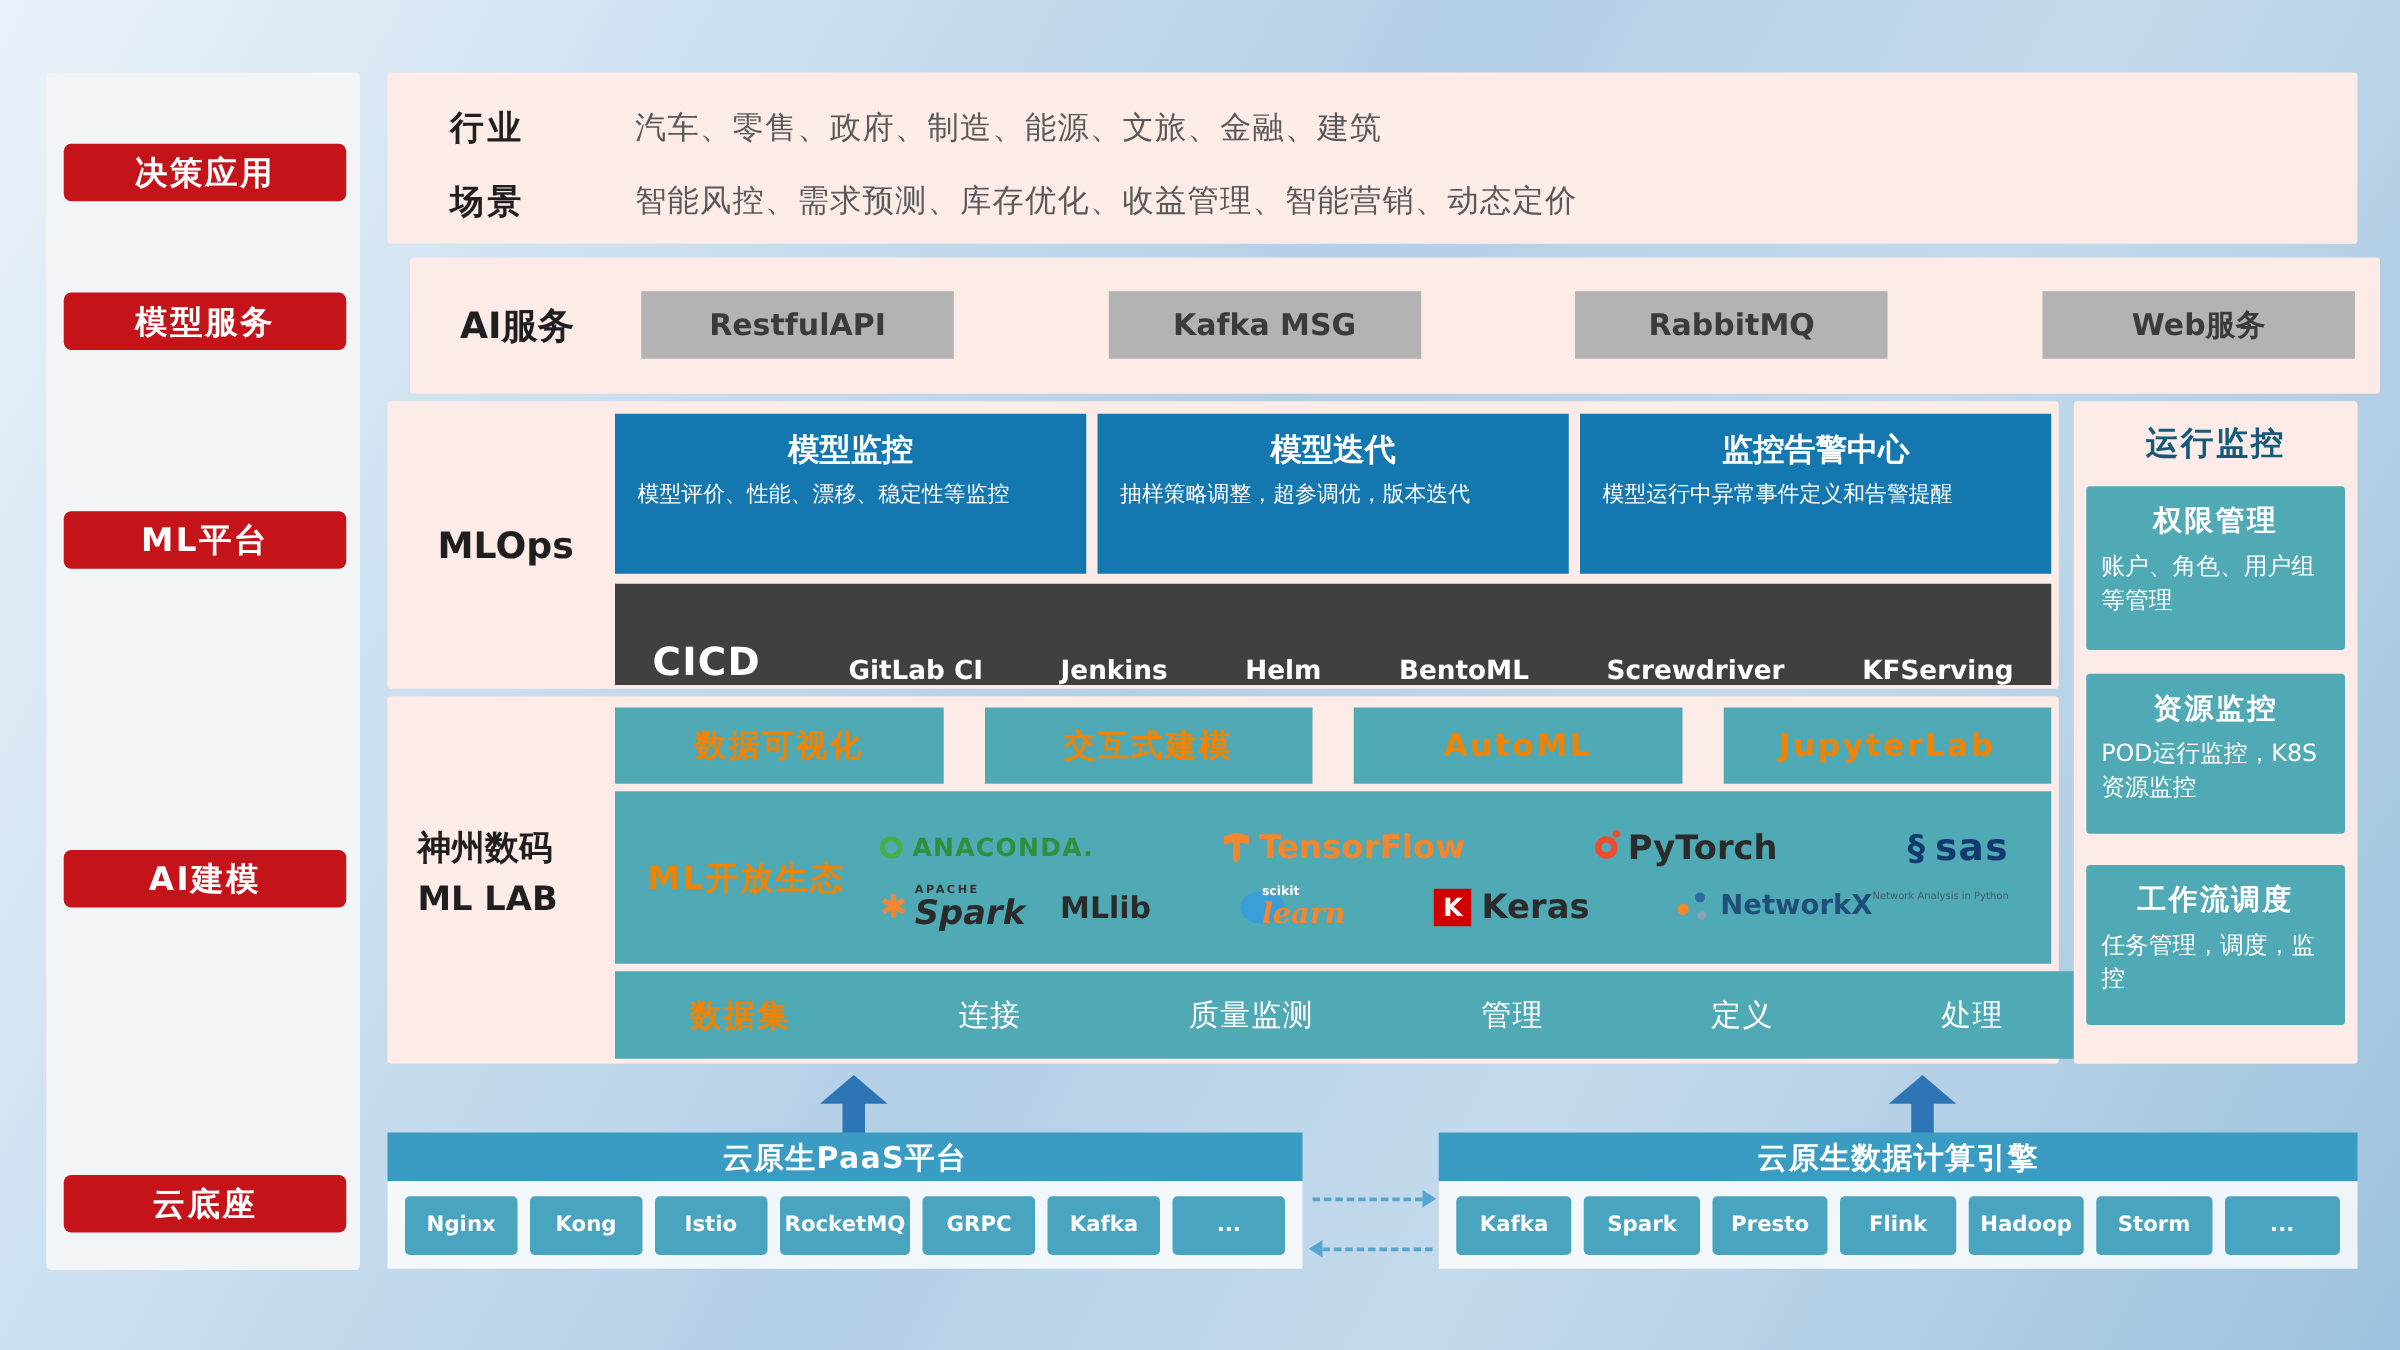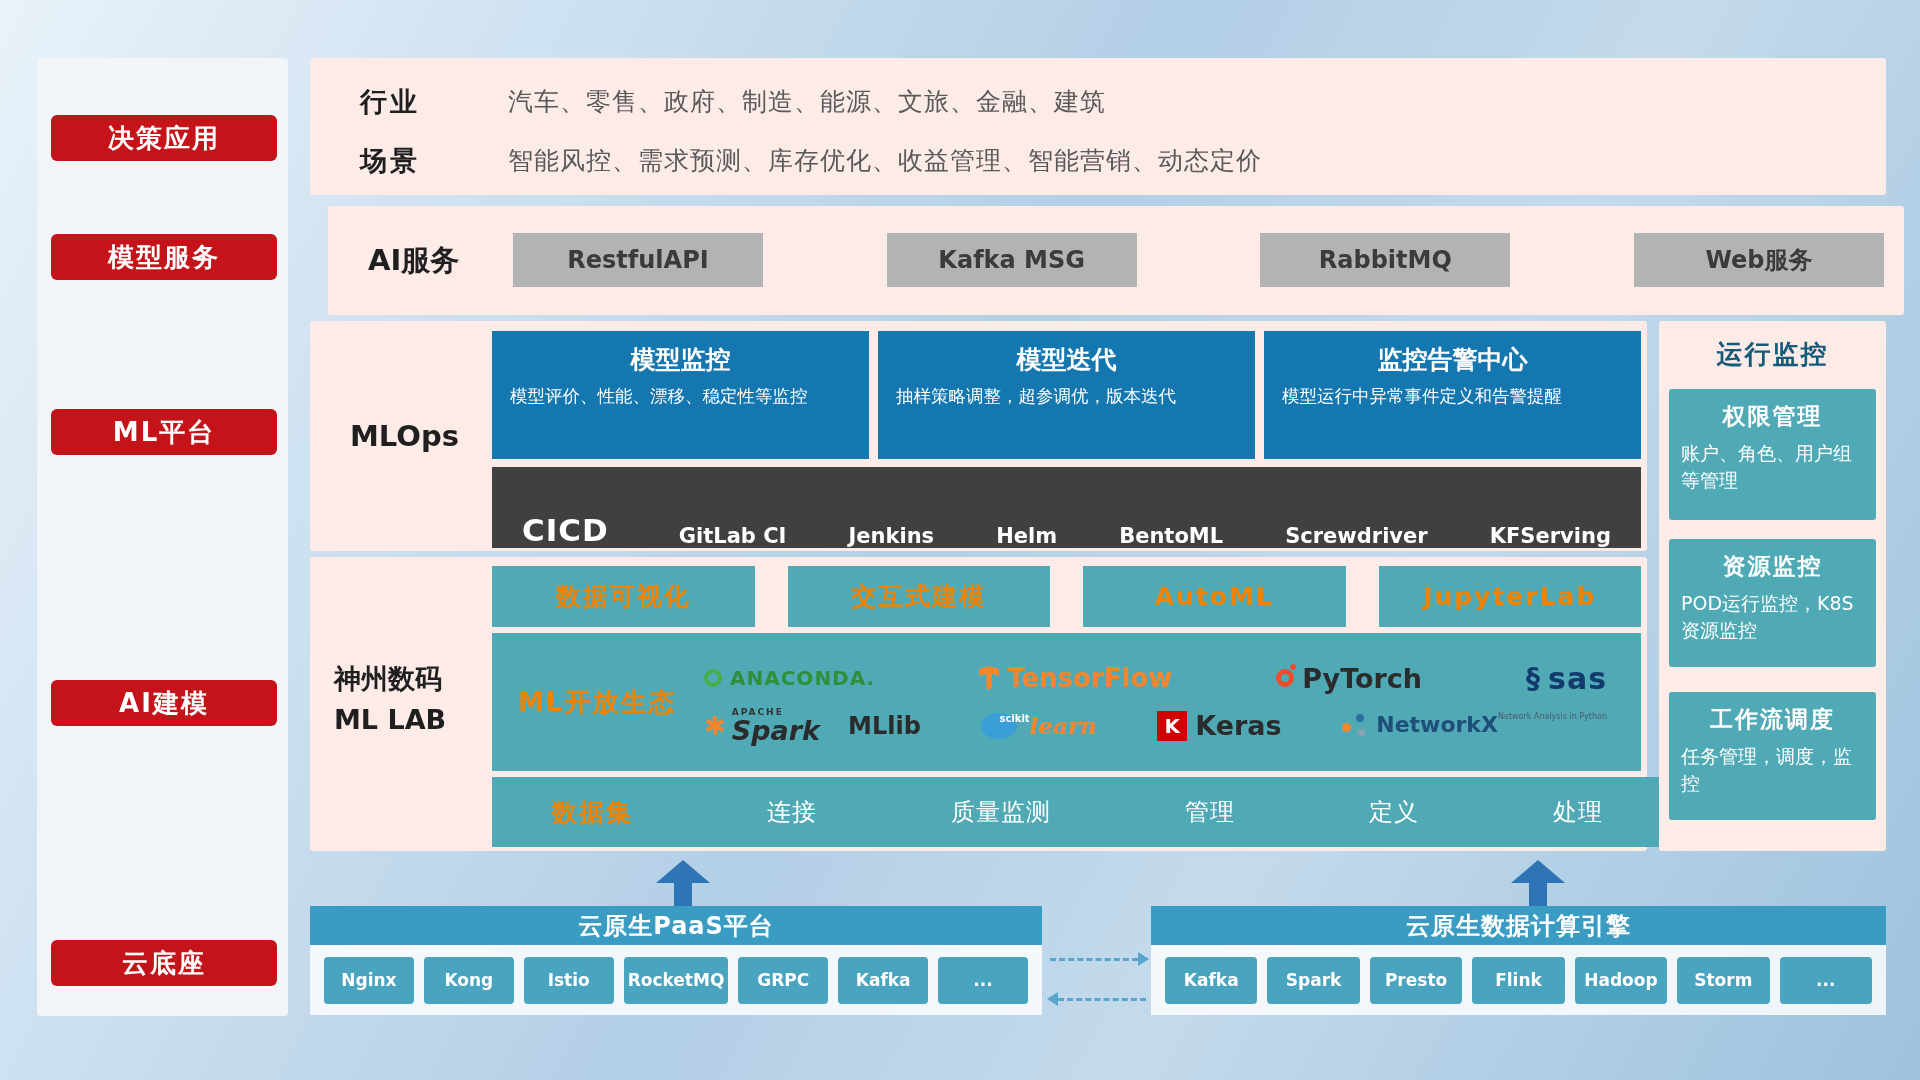--- a/index.html
+++ b/index.html
@@ -56,21 +56,21 @@
   .pt-ring::after{content:"";position:absolute;top:-10px;left:9px;width:6px;height:6px;background:#ee4c2c;border-radius:50%}
   .pt-text{color:#2b2b2b;font-weight:bold;font-size:27px}
   .sas-swirl{color:#123a6d;font-size:28px;font-weight:bold}
   .sas-text{color:#123a6d;font-weight:bold;font-size:30px;letter-spacing:1px}
   .spark-star{color:#f6862d;font-size:26px;font-weight:bold;margin-right:-2px}
   .spark-col{display:flex;flex-direction:column;line-height:1}
   .spark-top{font-size:9px;color:#333;font-weight:bold;letter-spacing:2px}
   .spark-text{font-size:27px;font-weight:bold;font-style:italic;color:#2b2b2b}
   .mllib-text{font-size:24px;font-weight:bold;color:#2b2b2b;margin-left:20px}
   .sk-blob{width:36px;height:26px;background:#3a9fd8;border-radius:50%}
-  .sk-col{display:flex;flex-direction:row;line-height:1;margin-left:-26px}
+  .sk-col{display:flex;flex-direction:column;line-height:1;margin-left:-26px}
   .sk-top{font-size:10px;color:#fff;font-weight:bold}
   .sk-text{font-size:23px;font-weight:bold;font-style:italic;color:#f6862d;font-family:"DejaVu Serif","Liberation Serif",serif}
   .keras-box{width:30px;height:30px;background:#d00000;color:#fff;font-size:20px;font-weight:bold;
     display:flex;align-items:center;justify-content:center}
   .keras-text{font-size:27px;font-weight:bold;color:#2b2b2b}
   .nx-icon{position:relative;width:26px;height:24px}
   .nx-icon i{position:absolute;border-radius:50%}
   .nx-icon .d1{width:9px;height:9px;background:#f6862d;left:0;top:9px}
   .nx-icon .d2{width:8px;height:8px;background:#2b6ca3;left:14px;top:0}
   .nx-icon .d3{width:7px;height:7px;background:#8aa0b4;left:16px;top:15px}

